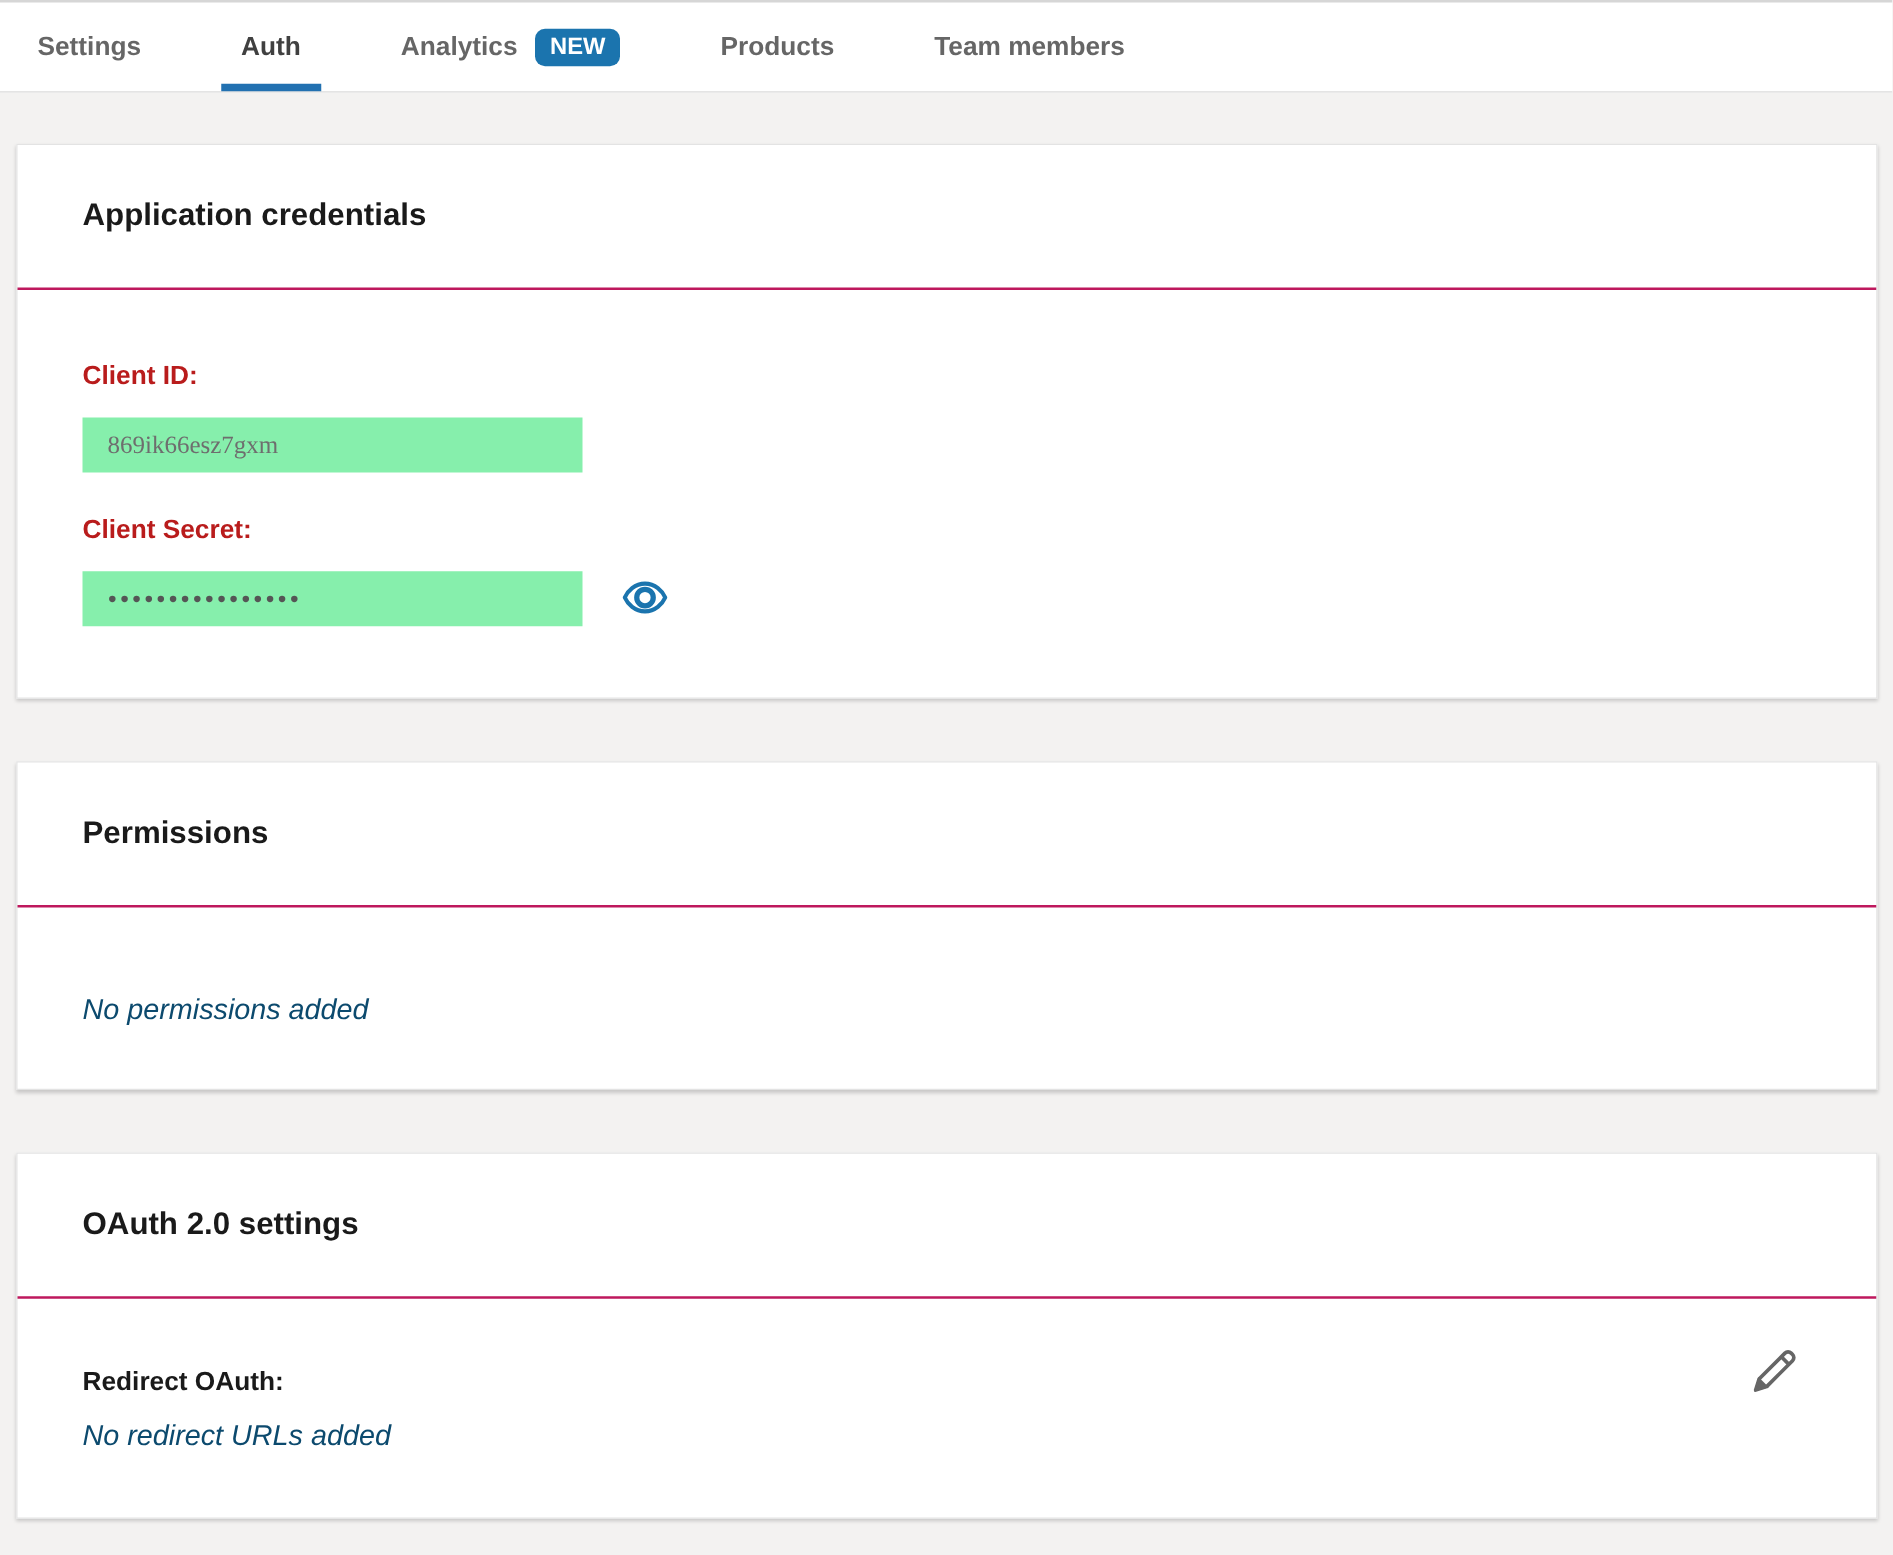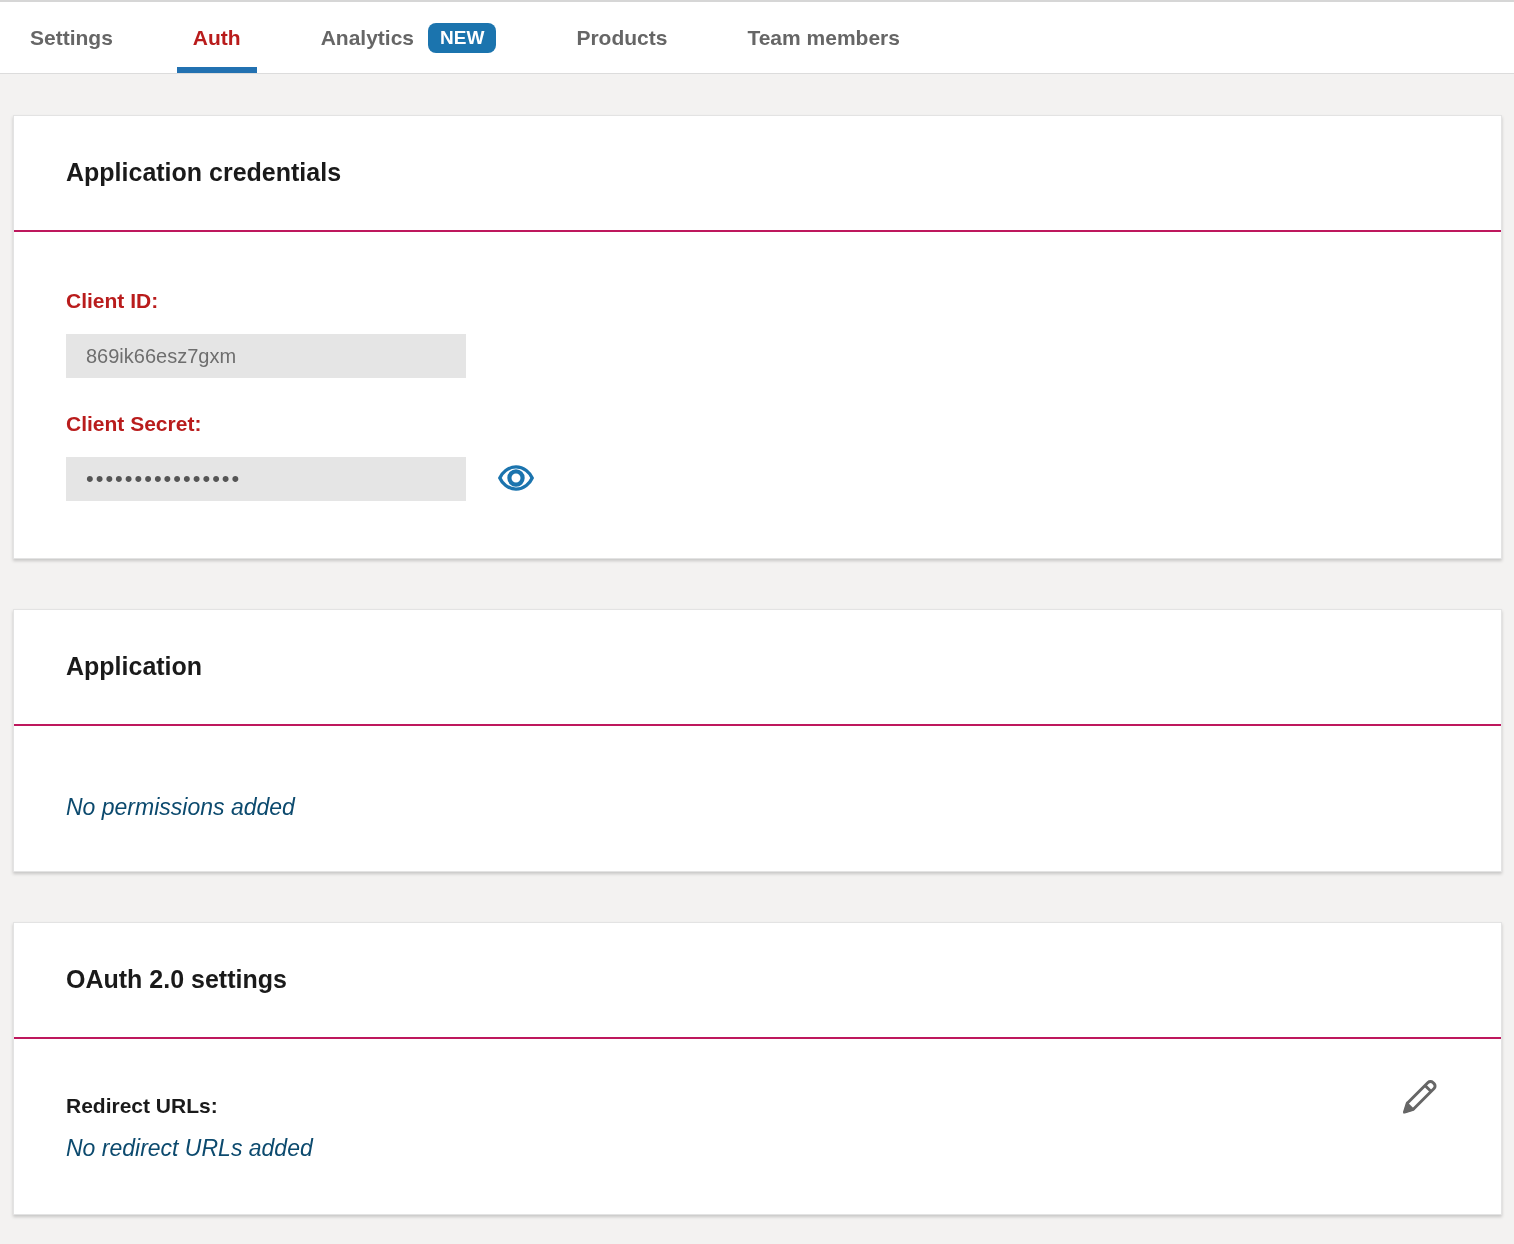--- a/index.html
+++ b/index.html
@@ -26,21 +26,21 @@
     gap: 14px;
     padding: 0 16px;
     margin-right: 48px;
     font-size: 21px;
     font-weight: 600;
     color: #666666;
     position: relative;
     cursor: pointer;
     white-space: nowrap;
   }
-  .tab.active { color: #b91c1c; }
+  .tab.active { color: #404040; }
   .tab.active::after {
     content: "";
     position: absolute;
     left: 0; right: 0; bottom: 0;
     height: 6px;
     background: #2271b1;
   }
   .badge {
     background: #1b74ae;
     color: #ffffff;
@@ -75,25 +75,25 @@
   .field-label {
     font-size: 21px;
     font-weight: 700;
     color: #b91c1c;
     margin-bottom: 21px;
   }
   .field-box {
     display: block;
     width: 400px;
     height: 44px;
-    background: #e5e5e5;
+    background: #86efac;
     border: none;
     outline: none;
     padding: 0 0 0 20px;
-    font-family: Liberation Sans, sans-serif;
+    font-family: Liberation Serif, serif;
     font-size: 20px;
     color: #6e6e6e;
   }
   .secret-row {
     display: flex;
     align-items: center;
   }
   .secret-box {
     letter-spacing: 2px;
     font-size: 22px;
@@ -184,39 +184,39 @@
             </svg>
           </span>
         </button>
       </div>
 
     </div>
   </section>
 
   <section class="card">
     <div class="card-header">
-      <h2 class="card-title">Application</h2>
+      <h2 class="card-title">Permissions</h2>
     </div>
     <div class="empty-body">
       <div class="empty-text">No permissions added</div>
     </div>
   </section>
 
   <section class="card">
     <div class="card-header">
       <h2 class="card-title">OAuth 2.0 settings</h2>
     </div>
     <div class="oauth-body">
       <button class="edit-btn">
         <span>
           <svg width="44" height="44" viewBox="0 0 24 24">
             <path d="M4.1 20.2 L5.6 15.4 L16.9 4.1 a1.9 1.9 0 0 1 2.7 0 l0.6 0.6 a1.9 1.9 0 0 1 0 2.7 L8.9 18.7 Z" fill="none" stroke="#666666" stroke-width="1.6" stroke-linejoin="round"></path>
             <line x1="15.3" y1="5.7" x2="18.6" y2="9" stroke="#666666" stroke-width="1.6"></line>
             <path d="M4.1 20.2 L5.6 15.4 L8.9 18.7 Z" fill="#666666" stroke="#666666" stroke-width="1"></path>
           </svg>
         </span>
       </button>
-      <div class="oauth-label">Redirect URLs:</div>
+      <div class="oauth-label">Redirect OAuth:</div>
       <div class="empty-text">No redirect URLs added</div>
     </div>
   </section>
 
 </main>
 
 </body></html>

